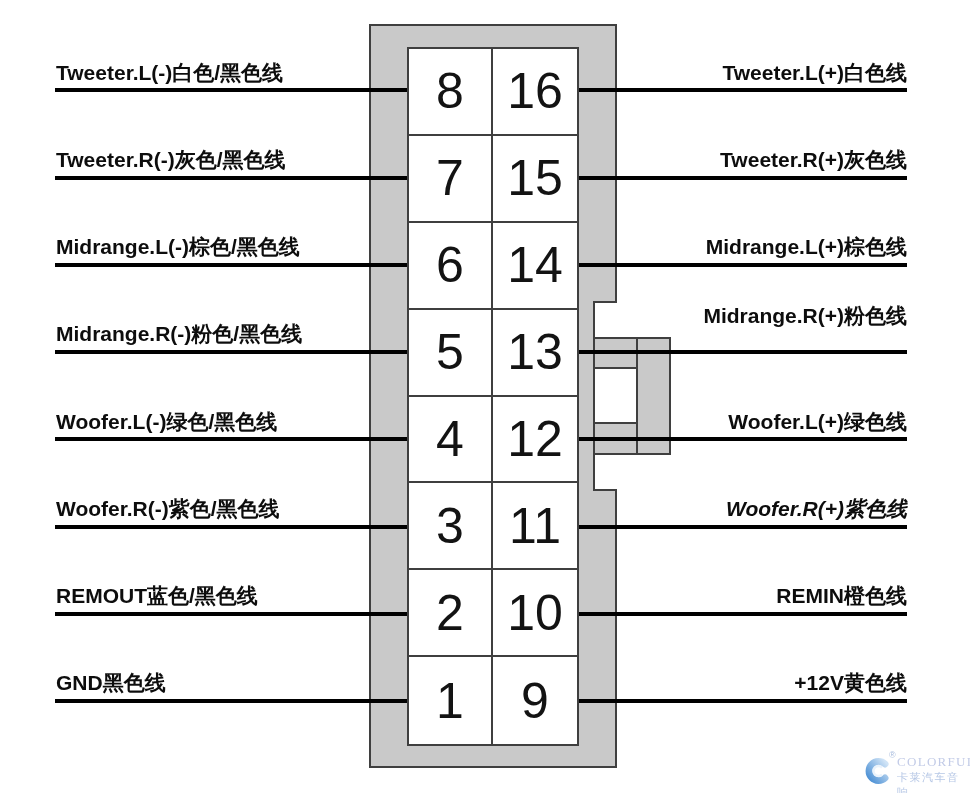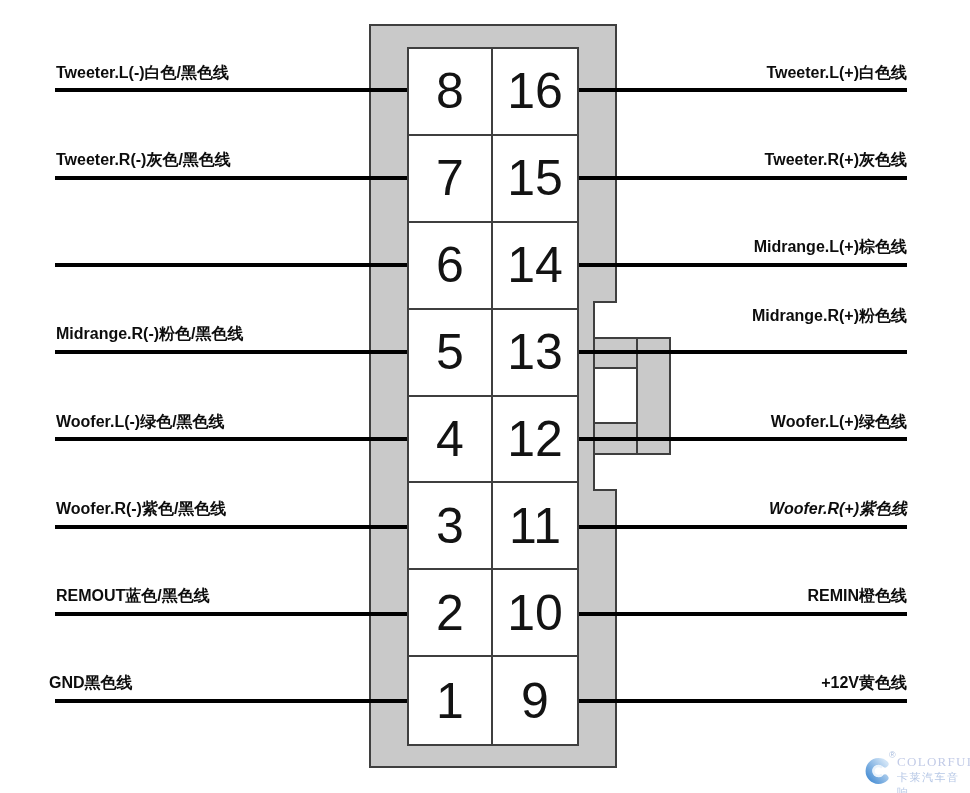--- a/index.html
+++ b/index.html
@@ -11,21 +11,21 @@
     --wm_text2:#b7c8e6;
   }
   html,body{margin:0;padding:0;background:#ffffff;}
   #stage{
     position:relative;width:970px;height:793px;background:#ffffff;
     font-family:"Liberation Sans",sans-serif;overflow:hidden;
   }
   #shapes{position:absolute;left:0;top:0;}
   .wire{position:absolute;height:4px;background:var(--wire);}
   .lab{
-    position:absolute;font-size:16px;font-weight:bold;color:var(--ink);
+    position:absolute;font-size:21px;font-weight:bold;color:var(--ink);
     white-space:nowrap;line-height:26px;
   }
   .lab.right{text-align:center;}
   .pin-grid{
     position:absolute;left:407px;top:47px;width:172px;height:699px;
     box-sizing:border-box;border:2px solid var(--outline);background:#ffffff;
     display:grid;grid-template-columns:1fr 1fr;grid-template-rows:repeat(8,1fr);
   }
   .cell{
     display:flex;align-items:center;justify-content:center;
@@ -69,25 +69,26 @@
   <div class="wire" style="left:578px;top:176px;width:329px;"></div>
   <div class="wire" style="left:578px;top:263px;width:329px;"></div>
   <div class="wire" style="left:578px;top:350px;width:329px;"></div>
   <div class="wire" style="left:578px;top:437px;width:329px;"></div>
   <div class="wire" style="left:578px;top:525px;width:329px;"></div>
   <div class="wire" style="left:578px;top:612px;width:329px;"></div>
   <div class="wire" style="left:578px;top:699px;width:329px;"></div>
 
   <div class="lab" style="left:56px;bottom:707px;">Tweeter.L(-)白色/黑色线</div>
   <div class="lab" style="left:56px;bottom:620px;">Tweeter.R(-)灰色/黑色线</div>
+  <div class="lab" style="left:56px;bottom:533px;">Midrange.L(-)棕色/黑色线</div>
   <div class="lab" style="left:56px;bottom:446px;">Midrange.R(-)粉色/黑色线</div>
   <div class="lab" style="left:56px;bottom:358px;">Woofer.L(-)绿色/黑色线</div>
   <div class="lab" style="left:56px;bottom:271px;">Woofer.R(-)紫色/黑色线</div>
   <div class="lab" style="left:56px;bottom:184px;">REMOUT蓝色/黑色线</div>
-  <div class="lab" style="left:49px;bottom:97px;">GND黑色线</div>
+  <div class="lab" style="left:56px;bottom:97px;">GND黑色线</div>
 
   <div class="lab right" style="right:63px;bottom:707px;">Tweeter.L(+)白色线</div>
   <div class="lab right" style="right:63px;bottom:620px;">Tweeter.R(+)灰色线</div>
   <div class="lab right" style="right:63px;bottom:533px;">Midrange.L(+)棕色线</div>
   <div class="lab right" style="right:63px;bottom:464px;">Midrange.R(+)粉色线</div>
   <div class="lab right" style="right:63px;bottom:358px;margin-top:21px;">Woofer.L(+)绿色线</div>
   <div class="lab right" style="right:63px;bottom:271px;font-style:italic;">Woofer.R(+)紫色线</div>
   <div class="lab right" style="right:63px;bottom:184px;">REMIN橙色线</div>
   <div class="lab right" style="right:63px;bottom:97px;">+12V黄色线</div>
 

